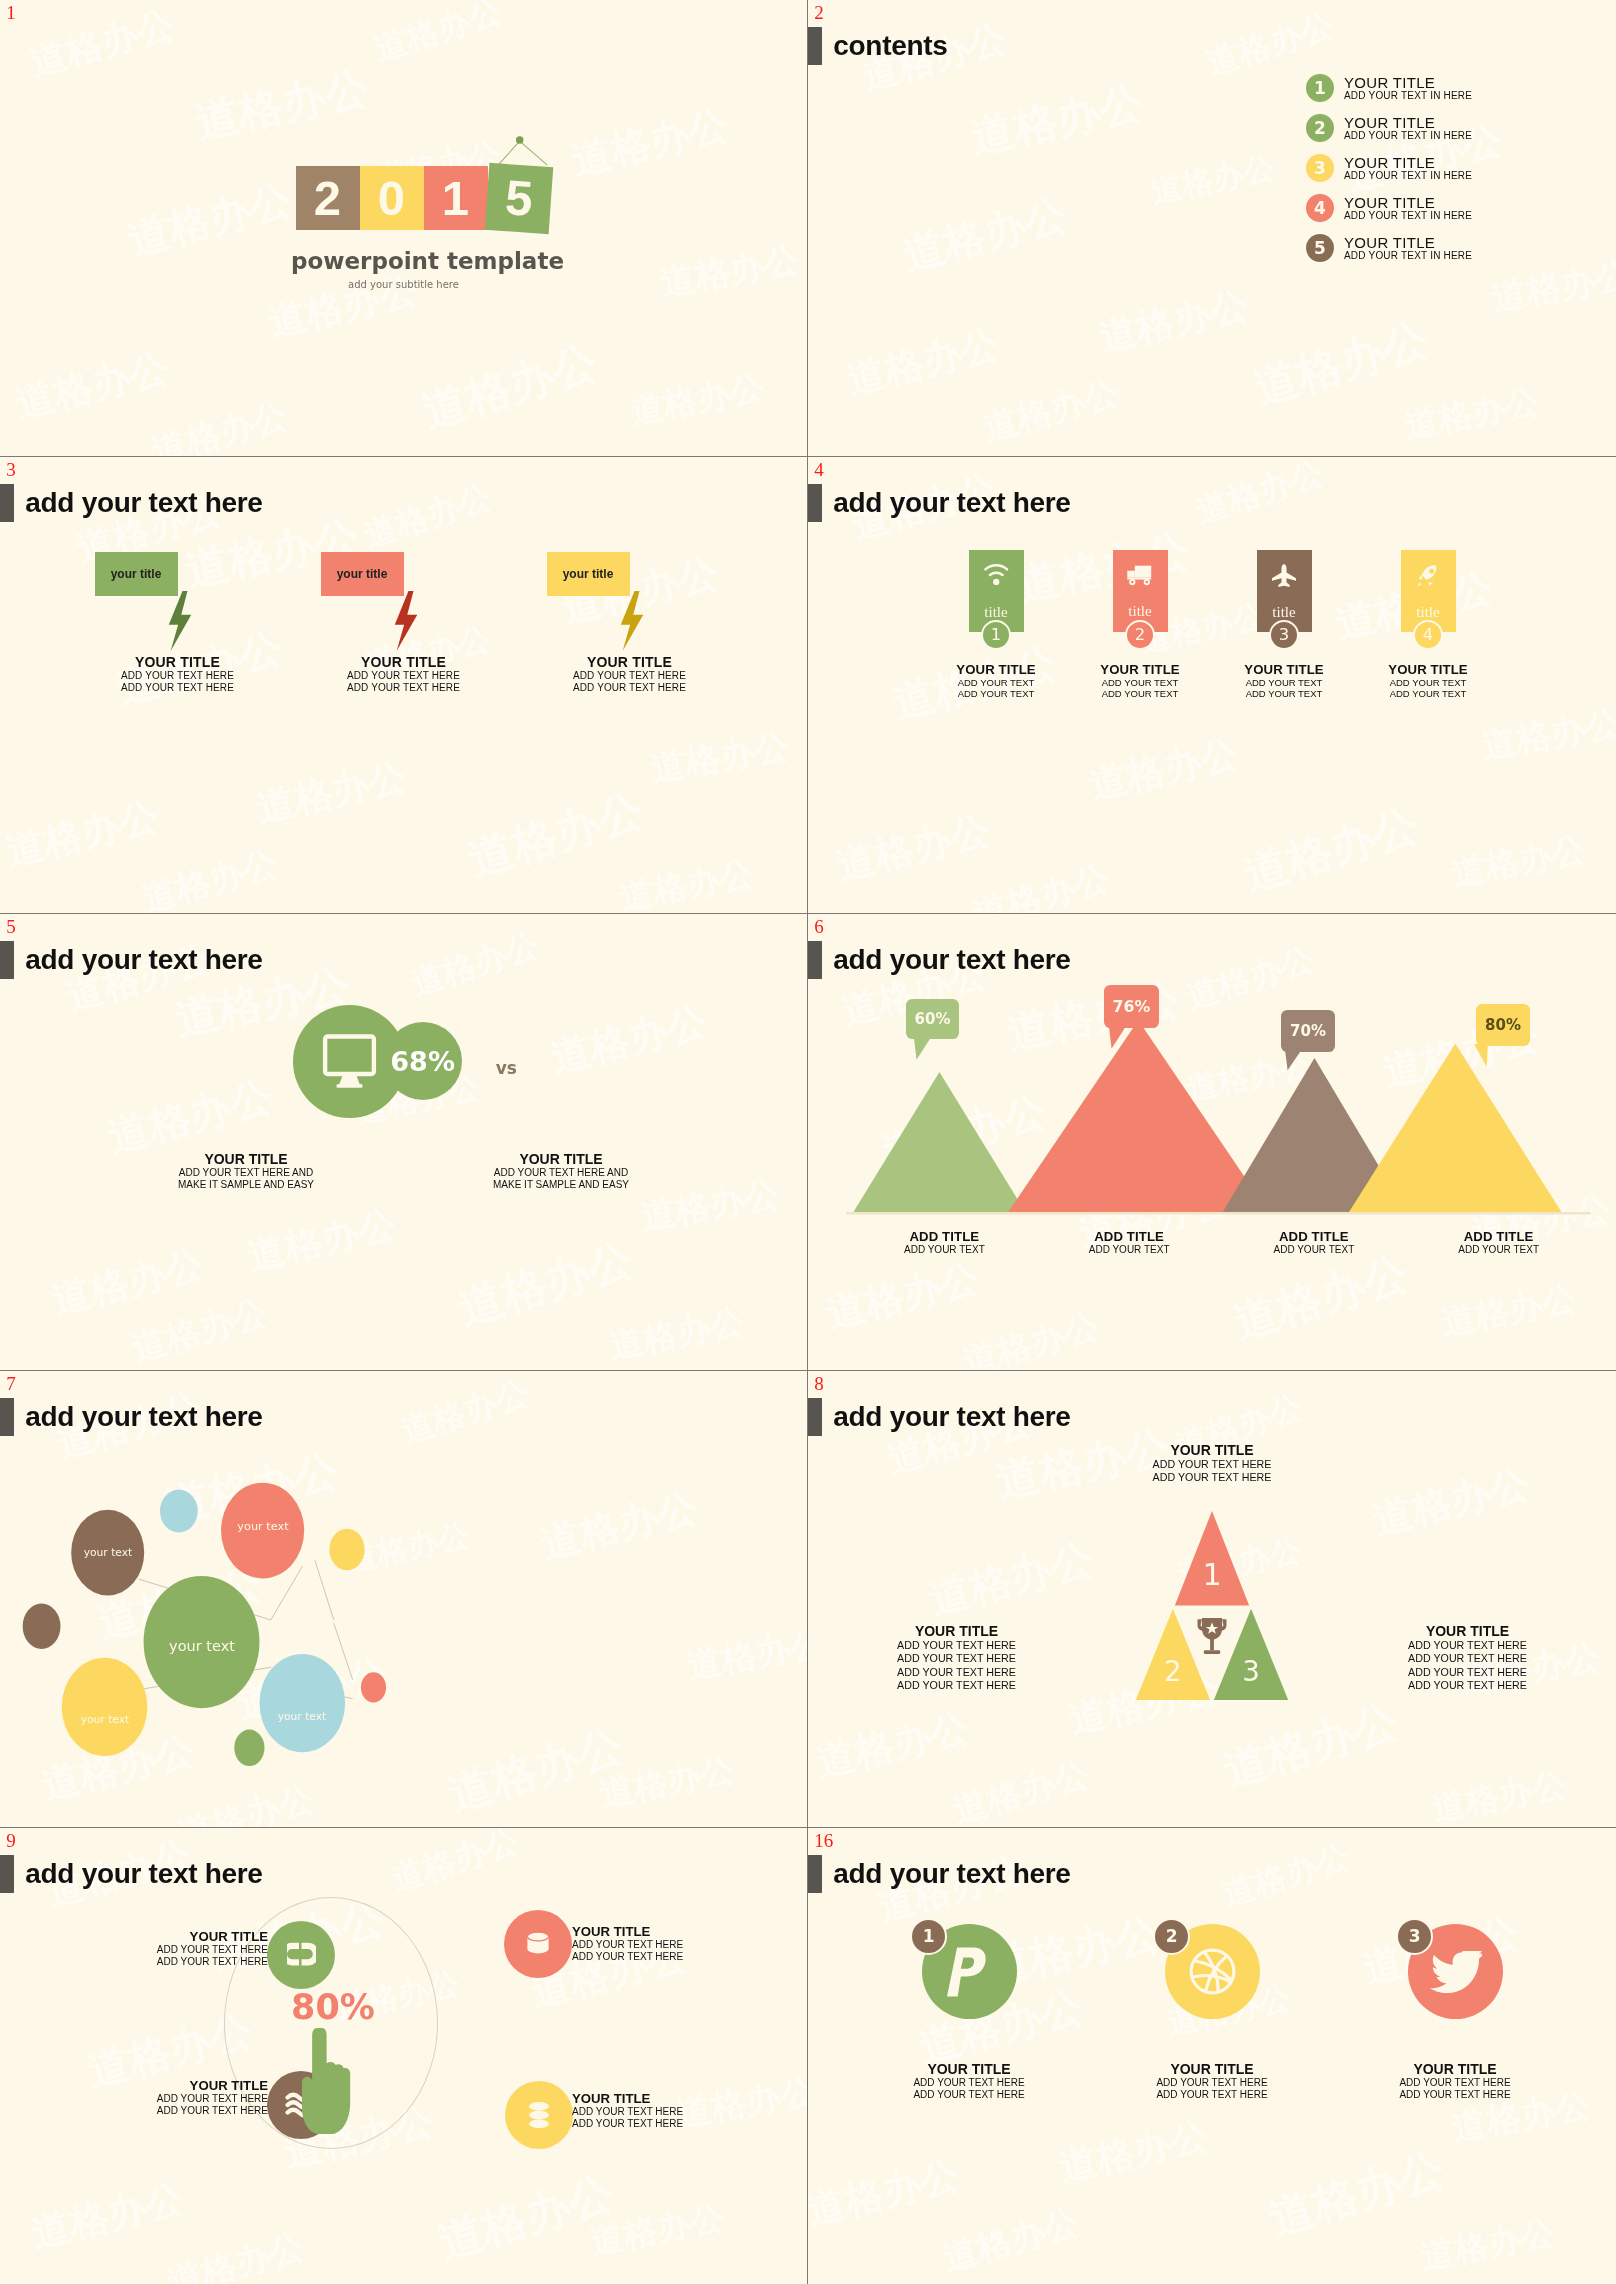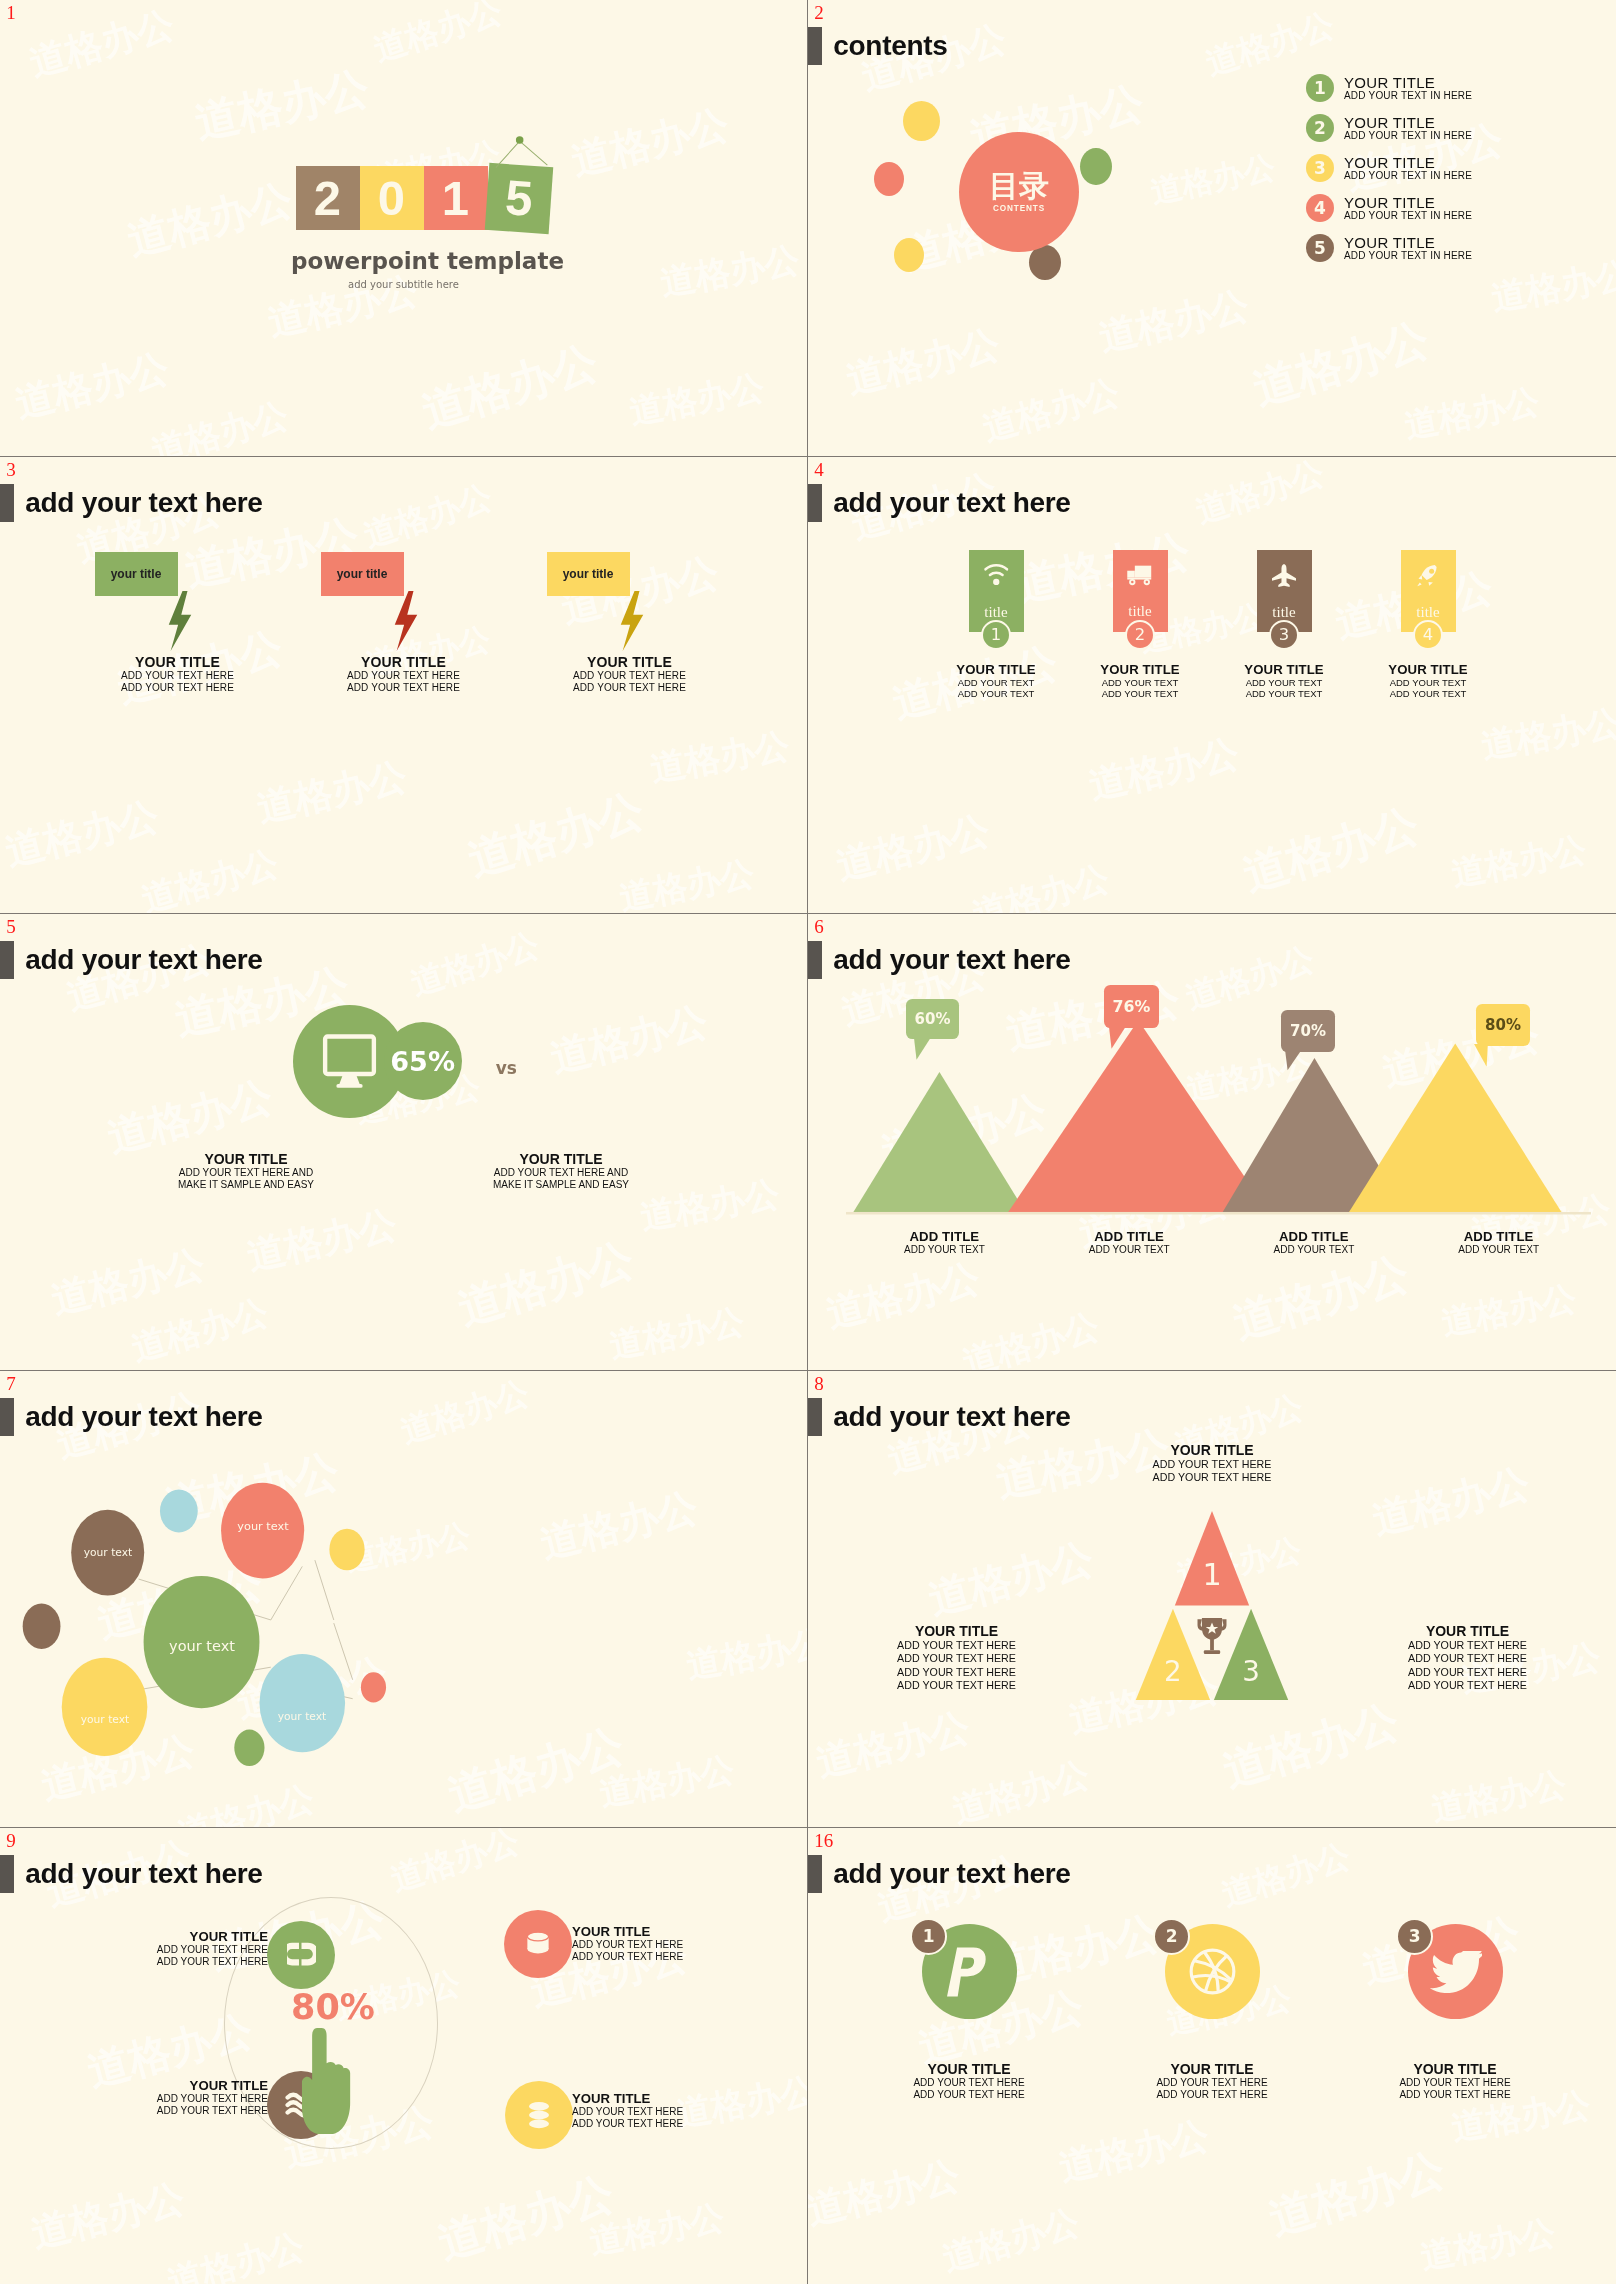--- a/index.html
+++ b/index.html
@@ -207,31 +207,20 @@
         <span style="left: 536px; top: 130px; font-size: 40px; transform: rotate(-14deg);">道格办公</span>
         <span style="left: 683px; top: 263px; font-size: 35px; transform: rotate(-10deg);">道格办公</span>
         <span style="left: 93px; top: 207px; font-size: 42px; transform: rotate(-15deg);">道格办公</span>
         <span style="left: 290px; top: 296px; font-size: 38px; transform: rotate(-13deg);">道格办公</span>
         <span style="left: 443px; top: 334px; font-size: 45px; transform: rotate(-17deg);">道格办公</span>
         <span style="left: 596px; top: 391px; font-size: 34px; transform: rotate(-11deg);">道格办公</span>
         <span style="left: 37px; top: 335px; font-size: 39px; transform: rotate(-14deg);">道格办公</span>
         <span style="left: 342px; top: 159px; font-size: 31.5px; transform: rotate(-12deg);">道格办公</span>
         <span style="left: 173px; top: 387px; font-size: 35px; transform: rotate(-16deg);">道格办公</span>
       </div>
-    <div class="s2-bubbles">
-      <div class="s2-dot" style="left:57px;top:31.5px;width:37px;height:40px;background:#fcd861"></div>
-      <div class="s2-dot" style="left:28px;top:93px;width:30px;height:34px;background:#f2816d"></div>
-      <div class="s2-dot" style="left:234px;top:79px;width:31.5px;height:37px;background:#8cb062"></div>
-      <div class="s2-dot" style="left:48px;top:169px;width:30px;height:34px;background:#fcd861"></div>
-      <div class="s2-dot" style="left:183px;top:176px;width:31.5px;height:35px;background:#8a6c56"></div>
-      <div class="s2-main">
-        <div class="cn">目录</div>
-        <div class="ce">CONTENTS</div>
-      </div>
-    </div>
     <div class="s2-list">
       <div class="s2-item">
         <div class="s2-badge" style="background:#8cb062">1</div>
         <div class="s2-txt">
             <div class="s2-t1">YOUR TITLE</div>
         <div class="s2-t2">ADD YOUR TEXT IN HERE</div>
           </div>
       </div>
       <div class="s2-item">
         <div class="s2-badge" style="background:#8cb062">2</div>
@@ -440,21 +429,21 @@
       </div>
     <div class="s5-vis">
       <div class="s5-left">
         <div class="s5-big">
           <svg width="59" height="55" viewBox="0 0 94 88">
             <rect x="8" y="4" width="78" height="60" rx="4" fill="none" stroke="#fdf8e7" stroke-width="7"></rect>
             <path d="M36 66 h22 l6 16 h-34 z" fill="#fdf8e7"></path>
             <rect x="26" y="80" width="42" height="6" rx="3" fill="#fdf8e7"></rect>
           </svg>
         </div>
-        <div class="s5-pct">65%</div>
+        <div class="s5-pct">68%</div>
       </div>
       <div class="s5-vs">vs</div>
     </div>
     <div class="s5-caps">
       <div class="s5-cap">
         <div class="t">YOUR TITLE</div>
         <div class="d">ADD YOUR TEXT HERE AND</div>
         <div class="d">MAKE IT SAMPLE AND EASY</div>
       </div>
       <div class="s5-cap">

